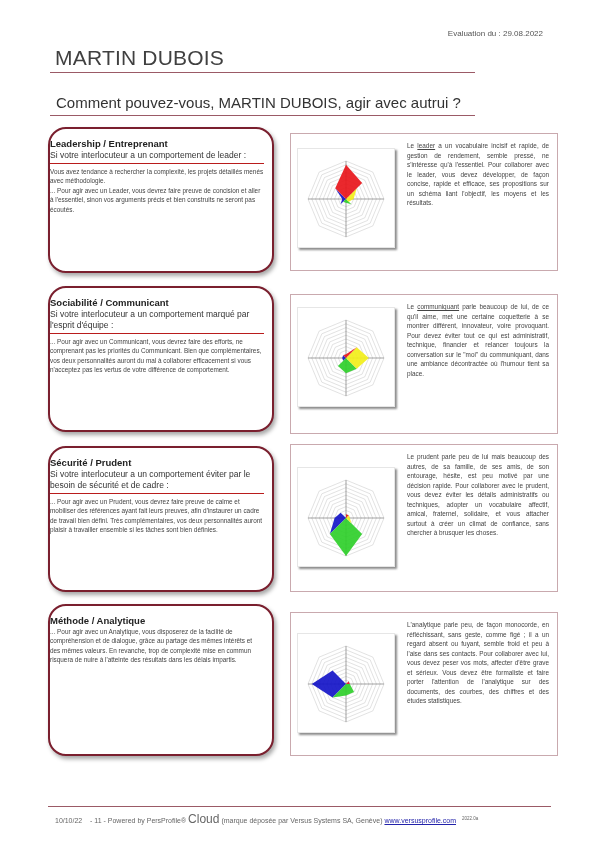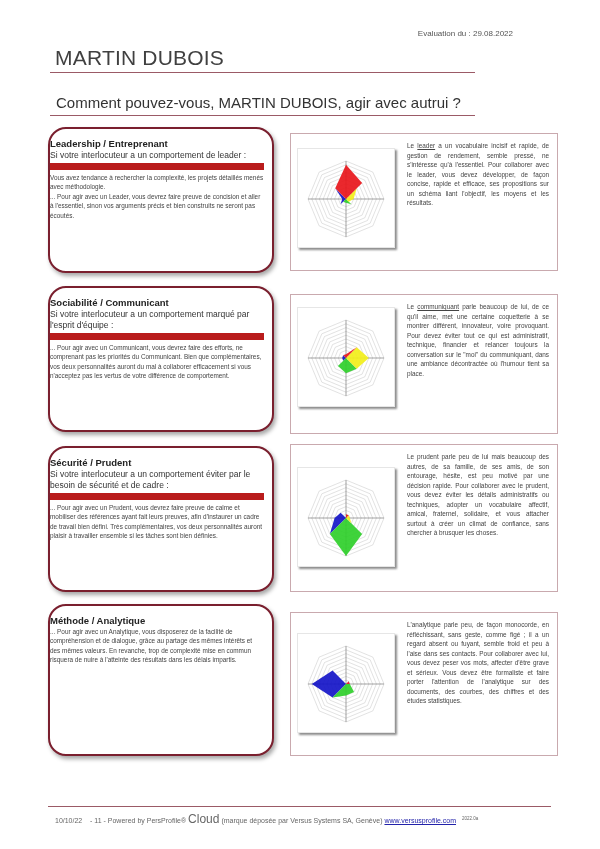--- a/index.html
+++ b/index.html
@@ -1,35 +1,35 @@
 <!DOCTYPE html>
 <html><head>
 <meta charset="utf-8">
 <style>
   * { box-sizing: border-box; margin: 0; padding: 0; }
   html, body { width: 600px; height: 849px; background: #ffffff; overflow: hidden; }
   body { position: relative; font-family: "Liberation Sans", sans-serif; color: #333; }
 
-  .eval-date { position: absolute; top: 29px; right: 87px; font-size: 8px; color: #555; }
+  .eval-date { position: absolute; top: 29px; right: 57px; font-size: 8px; color: #555; }
   .person-name { position: absolute; top: 46px; left: 55px; font-size: 21px; color: #404040; letter-spacing: 0.2px; }
   .rule { position: absolute; left: 50px; width: 424px; height: 1px; background: #9b5a66; }
   .rule.r1 { top: 72px; width: 425px; }
   .page-heading { position: absolute; top: 94px; left: 56px; font-size: 15px; color: #333; }
   .rule.r2 { top: 115px; width: 425px; }
 
   .section { position: absolute; left: 48px; width: 510px; }
   .card {
     position: absolute; left: 0; top: 0; width: 226px;
     border: 2px solid #7a1f2e; border-radius: 18px;
     background: #fff;
     box-shadow: 2px 3px 4px rgba(0,0,0,0.35);
     padding: 9px 8px 8px 0;
   }
   .card-title { font-weight: bold; font-size: 9.5px; color: #222; line-height: 12px; }
-  .card-sub { font-size: 8.5px; color: #333; line-height: 11px; padding-bottom: 2px; border-bottom: 7px solid #b91c1c; margin-bottom: 3px; }
+  .card-sub { font-size: 8.5px; color: #333; line-height: 11px; padding-bottom: 2px; border-bottom: 1px solid #b91c1c; margin-bottom: 3px; }
   .card-body p { font-size: 6.4px; color: #444; line-height: 9.4px; }
 
   .panel {
     position: absolute; left: 242px; top: 6px; width: 268px;
     border: 1px solid #c9a9ae; background: #fff;
   }
   .chart-frame {
     position: absolute; left: 6px; width: 98px; height: 100px;
     background: #fff; border: 1px solid #e6e6e6;
     box-shadow: 2px 2px 2px rgba(0,0,0,0.45);

